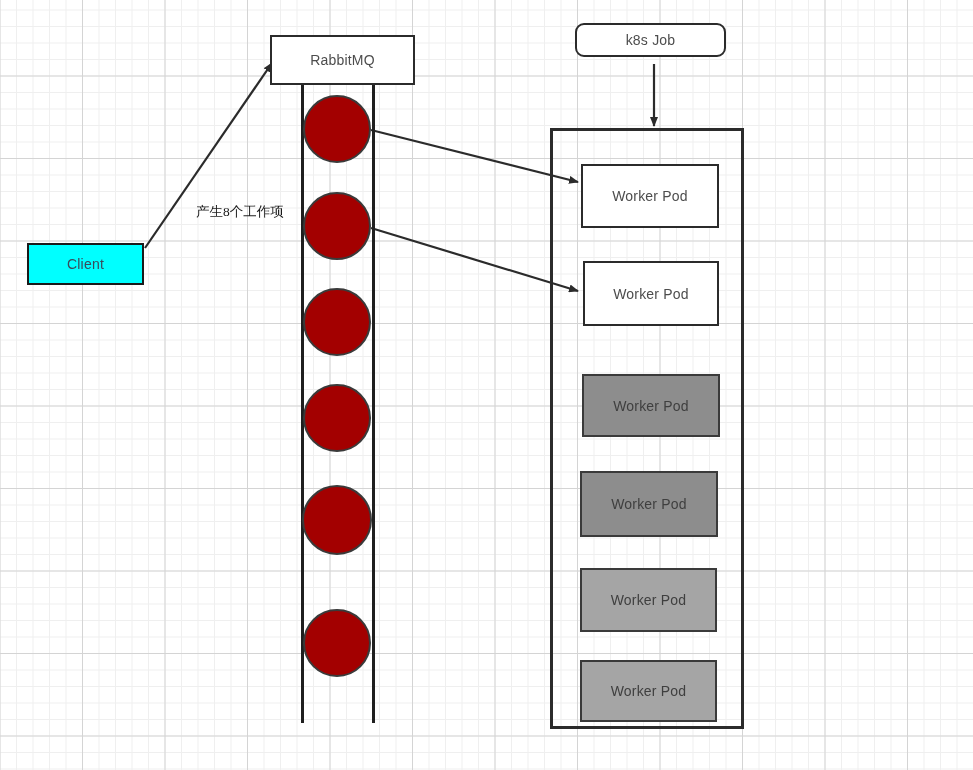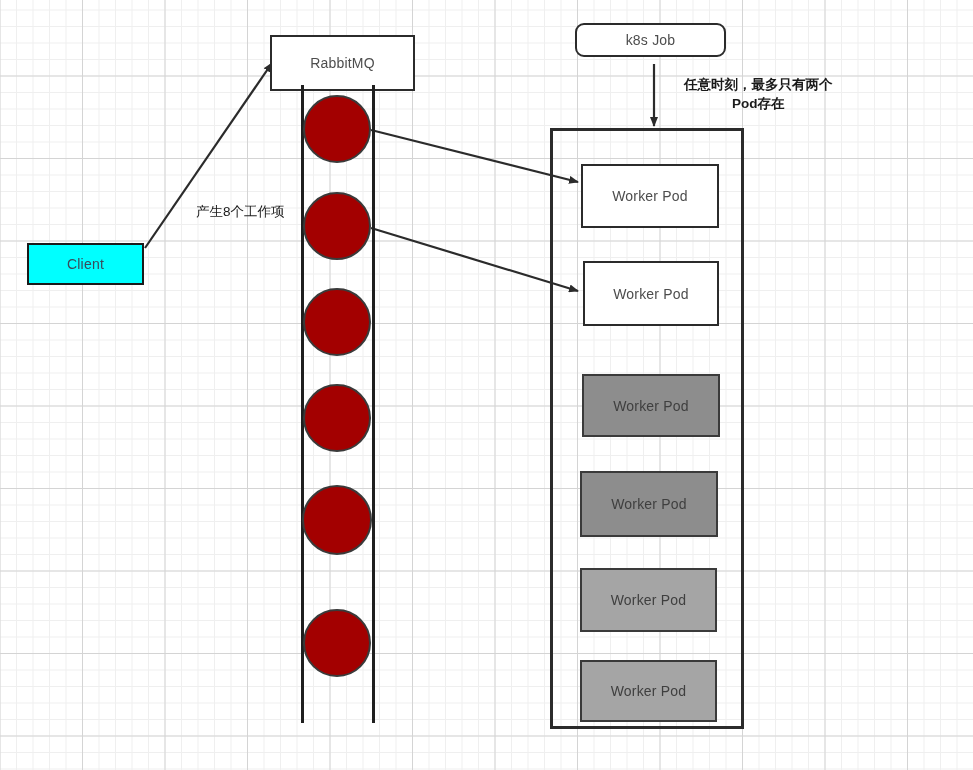--- a/index.html
+++ b/index.html
@@ -99,21 +99,21 @@
       <marker id="arrowhead" markerWidth="10" markerHeight="8" refX="9" refY="4" orient="auto" markerUnits="userSpaceOnUse">
         <path d="M0,0 L10,4 L0,8 Z" fill="#2b2b2b"></path>
       </marker>
     </defs>
     <line x1="145" y1="248" x2="272" y2="63" stroke="#2b2b2b" stroke-width="2.2" marker-end="url(#arrowhead)"></line>
     <line x1="654" y1="64" x2="654" y2="126" stroke="#2b2b2b" stroke-width="2.2" marker-end="url(#arrowhead)"></line>
     <line x1="371" y1="130" x2="578" y2="182" stroke="#2b2b2b" stroke-width="2.2" marker-end="url(#arrowhead)"></line>
     <line x1="371" y1="228" x2="578" y2="291" stroke="#2b2b2b" stroke-width="2.2" marker-end="url(#arrowhead)"></line>
   </svg>
 
-  <div class="node" id="node-rabbitmq" style="left: 270px; top: 35px; width: 145px; height: 56px; background: rgb(255, 255, 255); border-color: rgb(43, 43, 43); color: rgb(77, 77, 77);">
+  <div class="node" id="node-rabbitmq" style="left: 270px; top: 35px; width: 145px; height: 50px; background: rgb(255, 255, 255); border-color: rgb(43, 43, 43); color: rgb(77, 77, 77);">
     <span>RabbitMQ</span>
   </div>
 
   <div class="node rounded" id="node-k8s-job" style="left: 575px; top: 23px; width: 151px; height: 34px; background: rgb(255, 255, 255); border-color: rgb(43, 43, 43); color: rgb(77, 77, 77);">
     <span>k8s Job</span>
   </div>
 
   <div class="node client" id="node-client" style="left: 27px; top: 243px; width: 117px; height: 42px; background: rgb(0, 255, 255); border-color: rgb(26, 26, 26); color: rgb(58, 74, 90);">
     <span>Client</span>
   </div>
@@ -146,17 +146,15 @@
         <span>Worker Pod</span>
       </div>
       <div class="node gray" style="left: 580px; top: 568px; width: 137px; height: 64px; background: rgb(165, 165, 165); color: rgb(63, 63, 63);">
         <span>Worker Pod</span>
       </div>
       <div class="node gray" style="left: 580px; top: 660px; width: 137px; height: 62px; background: rgb(165, 165, 165); color: rgb(63, 63, 63);">
         <span>Worker Pod</span>
       </div>
     </div>
 
-  <div class="label" id="label-produce-items" style="left: 196px; top: 202px; color: rgb(26, 26, 26);">产生8个工作项</div>
-  <div class="label cn-bold" id="label-at-most-two-pods" style="left: 684px; top: 75px; color: rgb(26, 26, 26);">任意时刻，最多只有两个
-Pod存在</div>
+  <div class="label" id="label-produce-items" style="left: 196px; top: 202px; color: rgb(26, 26, 26); font-family: Liberation Serif, serif;">产生8个工作项</div>
 
 </div>
 
 </body></html>

